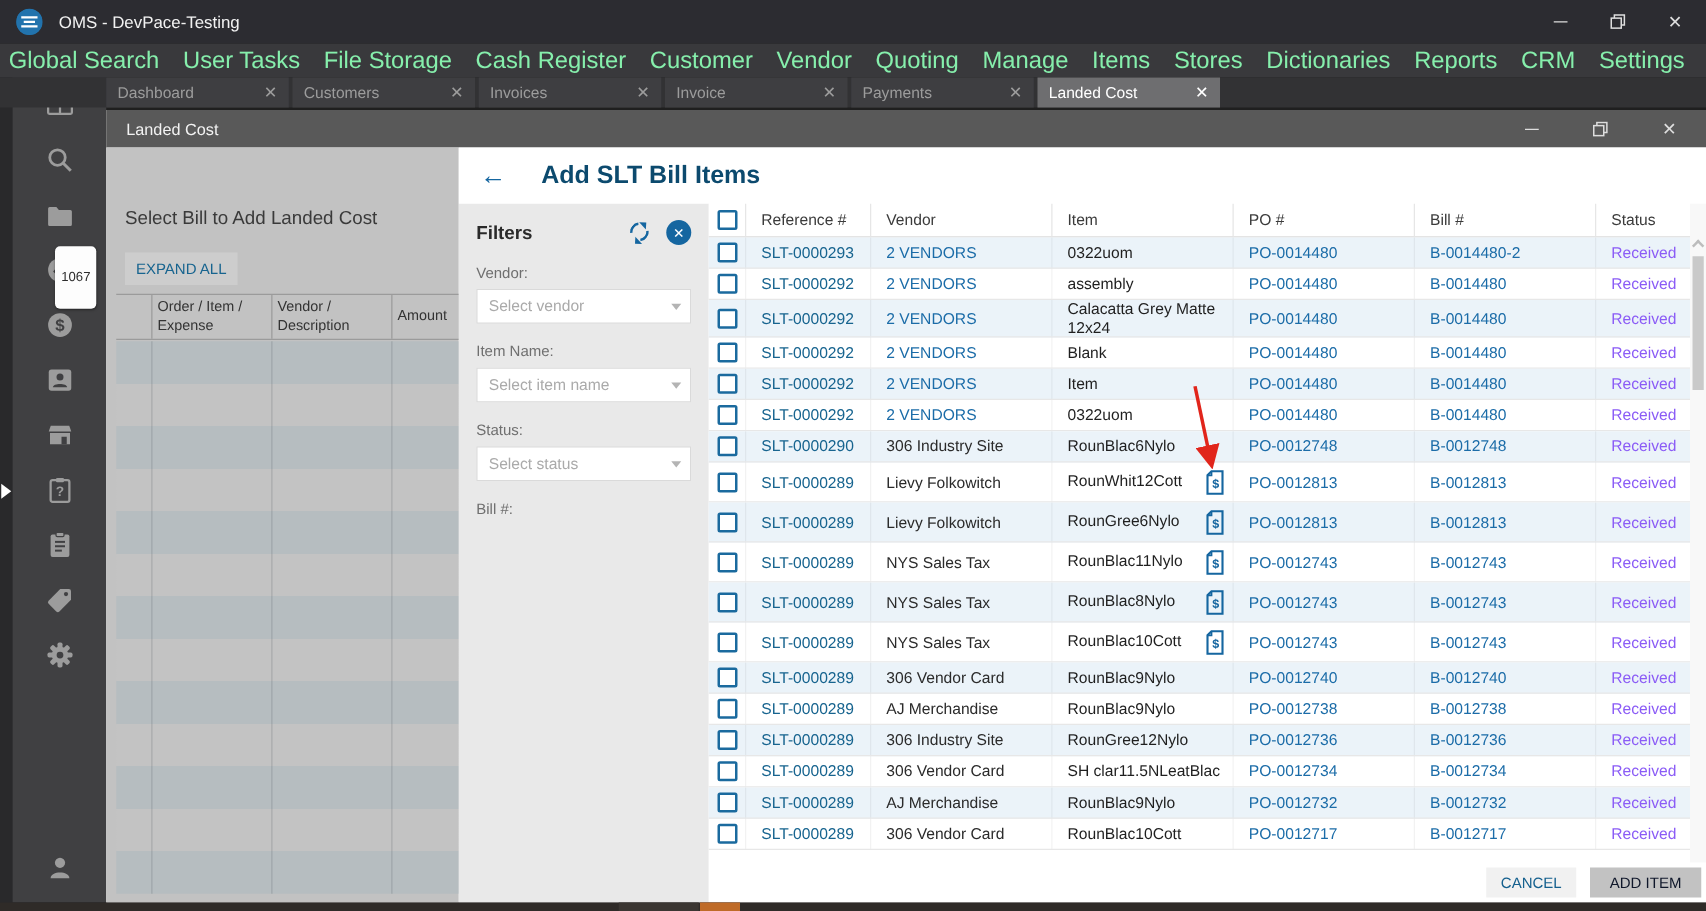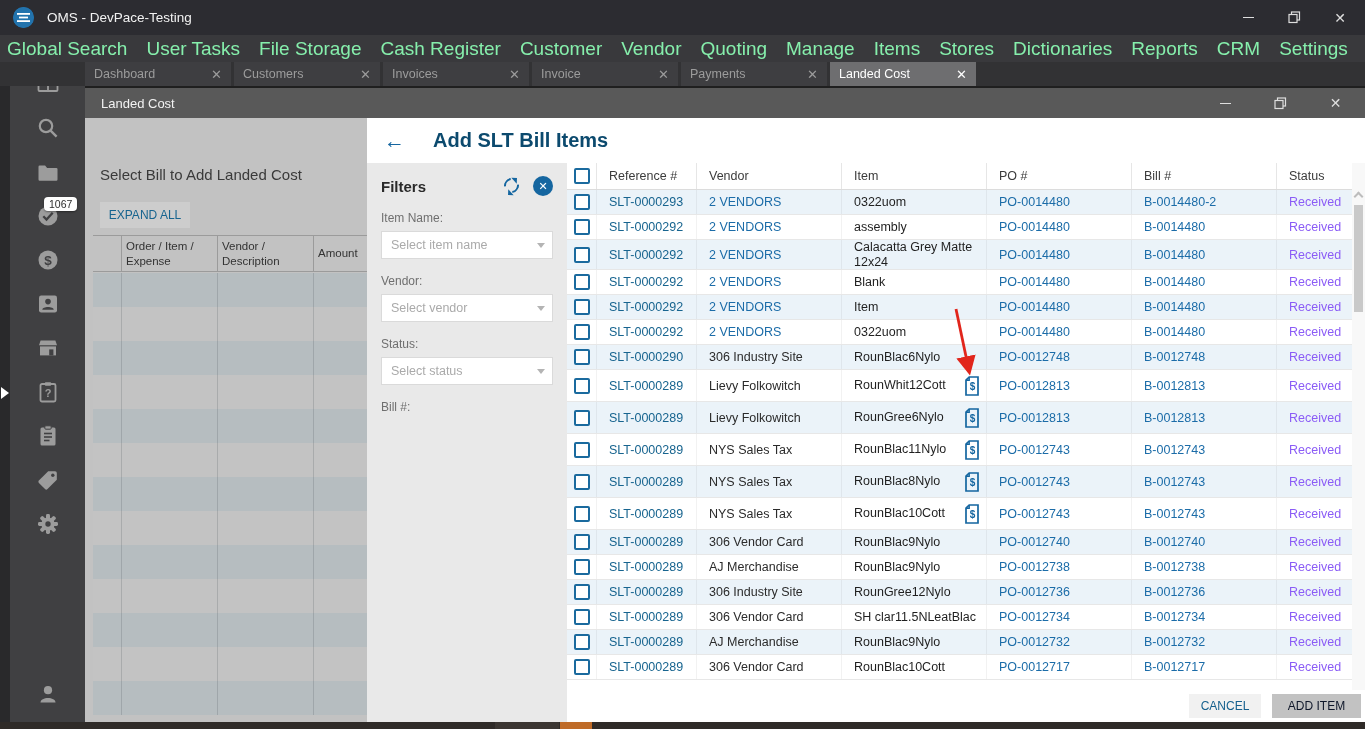--- a/index.html
+++ b/index.html
@@ -22,21 +22,21 @@
 .tab .tab-label{flex:1;overflow:hidden;white-space:nowrap}
 .tab .tab-x{font-size:13px;color:#9c9c9c}
 .tab.active{background:#6e6e70;color:#fff}
 .tab.active .tab-x{color:#fff}
 
 #left-strip{position:absolute;left:0;top:62px;width:10px;height:667px;background:#29292b}
 #flyout-tri{position:absolute;left:1px;top:387px;width:0;height:0;border-top:6px solid transparent;border-bottom:6px solid transparent;border-left:8px solid #fff}
 #sidebar{position:absolute;left:10px;top:62px;width:75px;height:660px;background:#404042;display:flex;flex-direction:column;align-items:center;padding-top:10px;gap:20px}
 .sb-icon{width:24px;height:24px;display:flex;align-items:center;justify-content:center}
 .sb-user{margin-top:auto;margin-bottom:16px}
-#badge{position:absolute;left:44px;top:197px;background:#fdfdfd;color:#2d2d2d;font-size:10.5px;padding:1px 5px;border-radius:4px;box-shadow:0 1px 2px rgba(0,0,0,.4);z-index:6}
+#badge{position:absolute;left:44px;top:197px;background:#fdfdfd;color:#2d2d2d;font-size:10.5px;padding:19px 5px;border-radius:4px;box-shadow:0 1px 2px rgba(0,0,0,.4);z-index:6}
 
 #modal{position:absolute;left:85px;top:88px;width:1280px;height:634px;background:#fff;z-index:4}
 #modal-titlebar{position:absolute;left:0;top:0;width:1280px;height:30px;background:#595959;display:flex;align-items:center}
 #modal-title{margin-left:16px;color:#f2f2f2;font-size:13px}
 #modal-titlebar .win-btn{width:55px}
 
 #left-panel{position:absolute;left:0;top:30px;width:282px;height:604px;background:#c2c2c2}
 #lp-heading{position:absolute;left:15px;top:48px;font-size:15px;color:#3a3a3a}
 #expand-all{position:absolute;left:15px;top:84px;width:90px;height:26px;background:#cdcdcd;border:none;color:#17648f;font-size:12px;font-family:inherit}
 #lp-header{position:absolute;left:8px;top:117px;width:274px;height:37px;display:flex;border-top:1px solid #9b9b9b;border-bottom:1px solid #9b9b9b;background:#c2c2c2}
@@ -316,30 +316,30 @@
       <span id="filters-title">Filters</span>
       <span id="refresh-wrap">
           <i class="arc"></i>
           <i class="ah ah1"></i>
           <i class="ah ah2"></i>
         </span>
       <span id="filter-close">✕</span>
     </div>
     <div id="filter-fields">
         <div class="f-field">
+      <div class="f-label">Vendor:</div>
+      <div class="f-input-wrap">
+        <input type="text" placeholder="Select vendor" style="">
+        <span class="dd-arrow"></span>
+      </div>
+    </div>
+        <div class="f-field">
       <div class="f-label">Item Name:</div>
       <div class="f-input-wrap">
         <input type="text" placeholder="Select item name" style="">
-        <span class="dd-arrow"></span>
-      </div>
-    </div>
-        <div class="f-field">
-      <div class="f-label">Vendor:</div>
-      <div class="f-input-wrap">
-        <input type="text" placeholder="Select vendor" style="">
         <span class="dd-arrow"></span>
       </div>
     </div>
         <div class="f-field">
       <div class="f-label">Status:</div>
       <div class="f-input-wrap">
         <input type="text" placeholder="Select status" style="">
         <span class="dd-arrow"></span>
       </div>
     </div>

